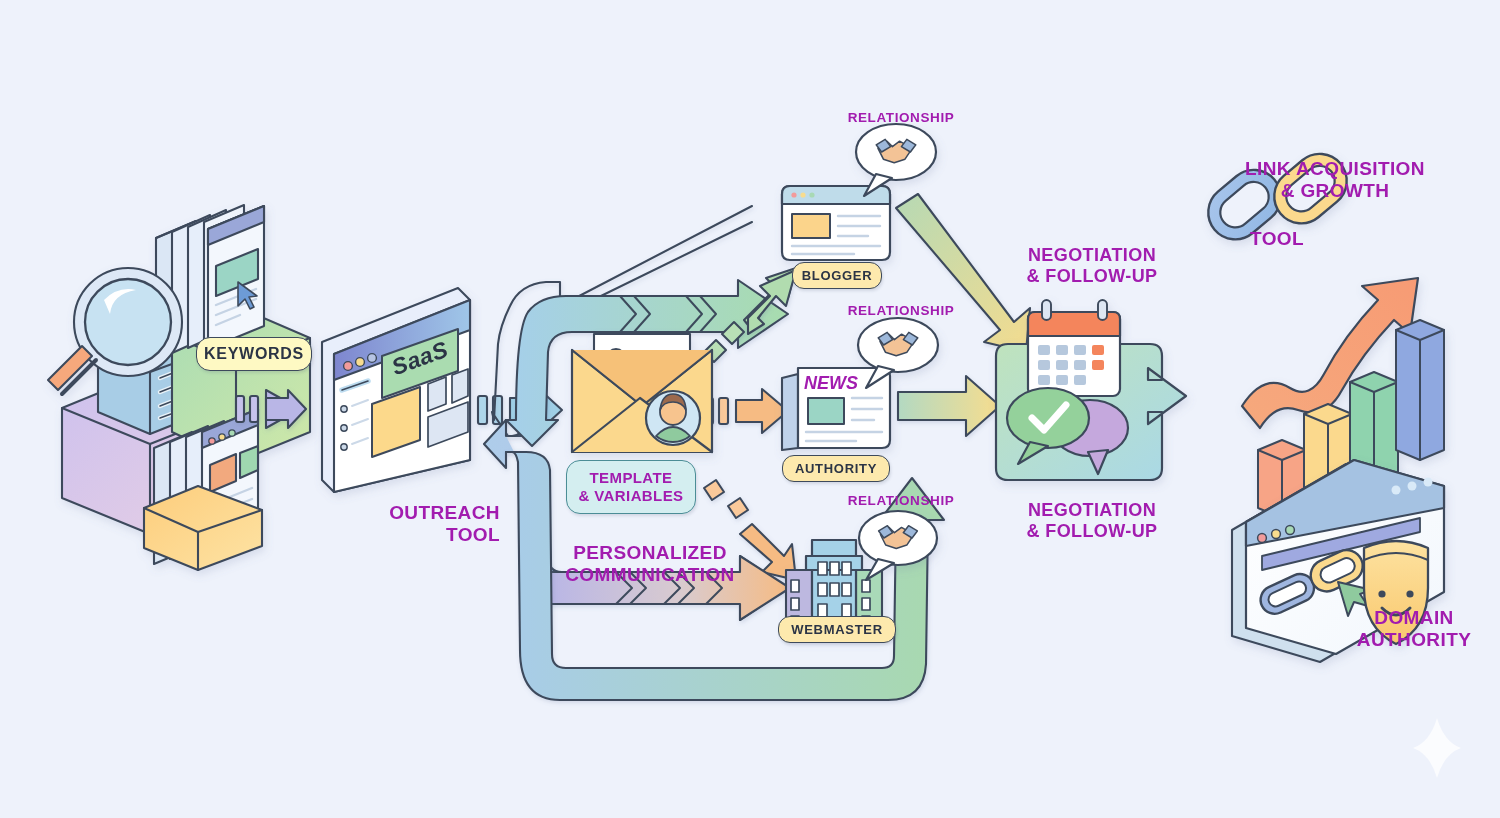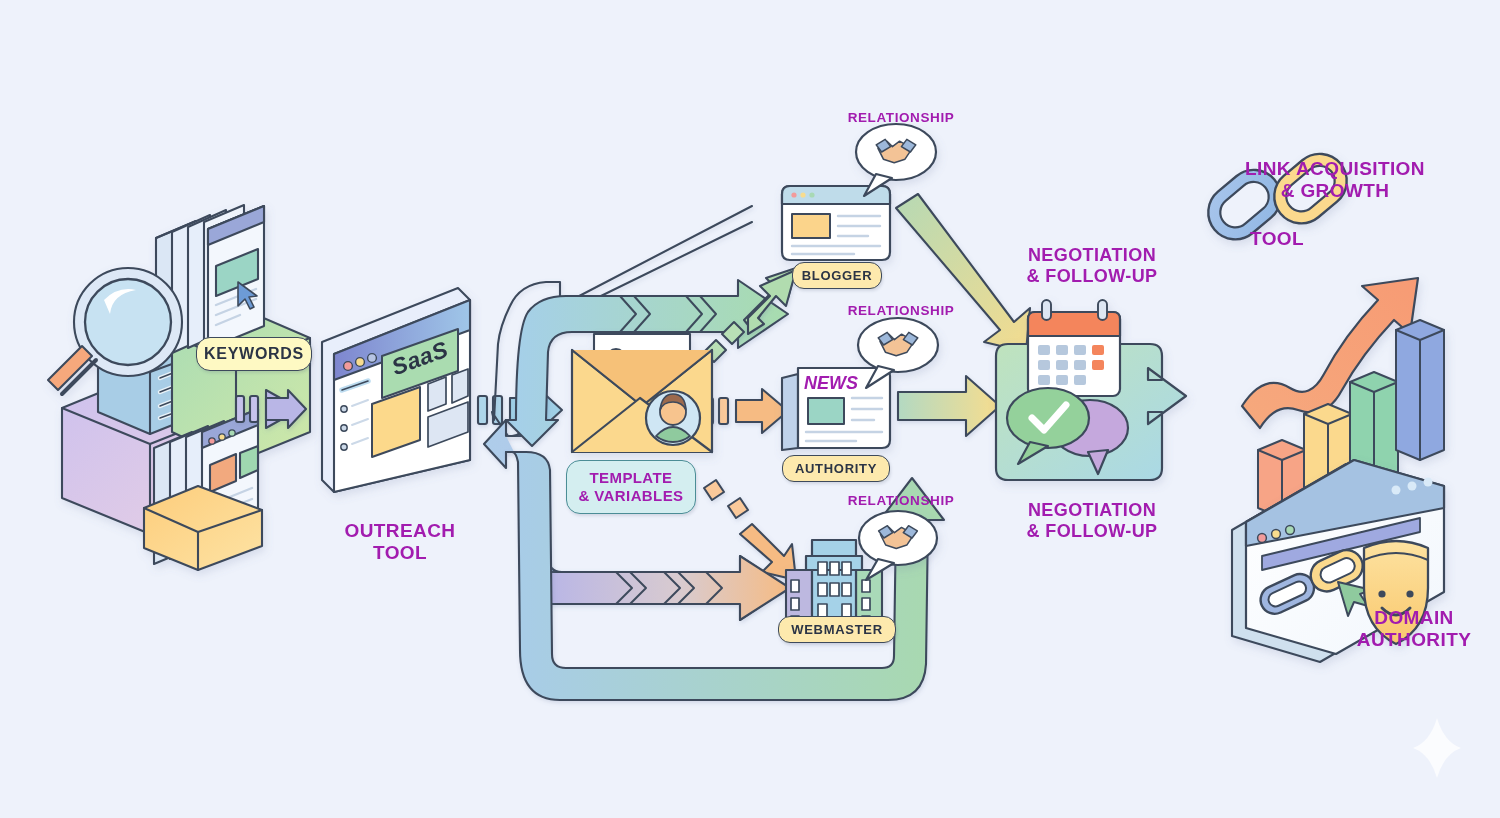--- a/index.html
+++ b/index.html
@@ -457,23 +457,25 @@
   </g>
 
   </g>
 
   <g opacity="0.75">
     <path d="M1437 718 q7 24 24 30 q-17 6 -24 30 q-7 -24 -24 -30 q17 -6 24 -30 Z" fill="#ffffff" stroke="none"></path>
   </g>
 </svg>
 
 
-<div class="lbl stage-title" style="left:300px;top:520px;width:200px;">OUTREACH
+<div class="lbl stage-title" style="left:300px;top:502px;width:200px;text-align:right;">OUTREACH
 TOOL</div>
 
+<div class="lbl stage-title" style="left:520px;top:542px;width:260px;">PERSONALIZED
+COMMUNICATION</div>
 
 <div class="lbl small-title" style="left:1002px;top:245px;width:180px;font-size:18px;">NEGOTIATION
 &amp; FOLLOW-UP</div>
 
 <div class="lbl small-title" style="left:1002px;top:500px;width:180px;font-size:18px;">NEGOTIATION
 &amp; FOLLOW-UP</div>
 
 <div class="lbl stage-title" style="left:1210px;top:158px;width:250px;">LINK ACQUISITION
 &amp; GROWTH</div>
 

